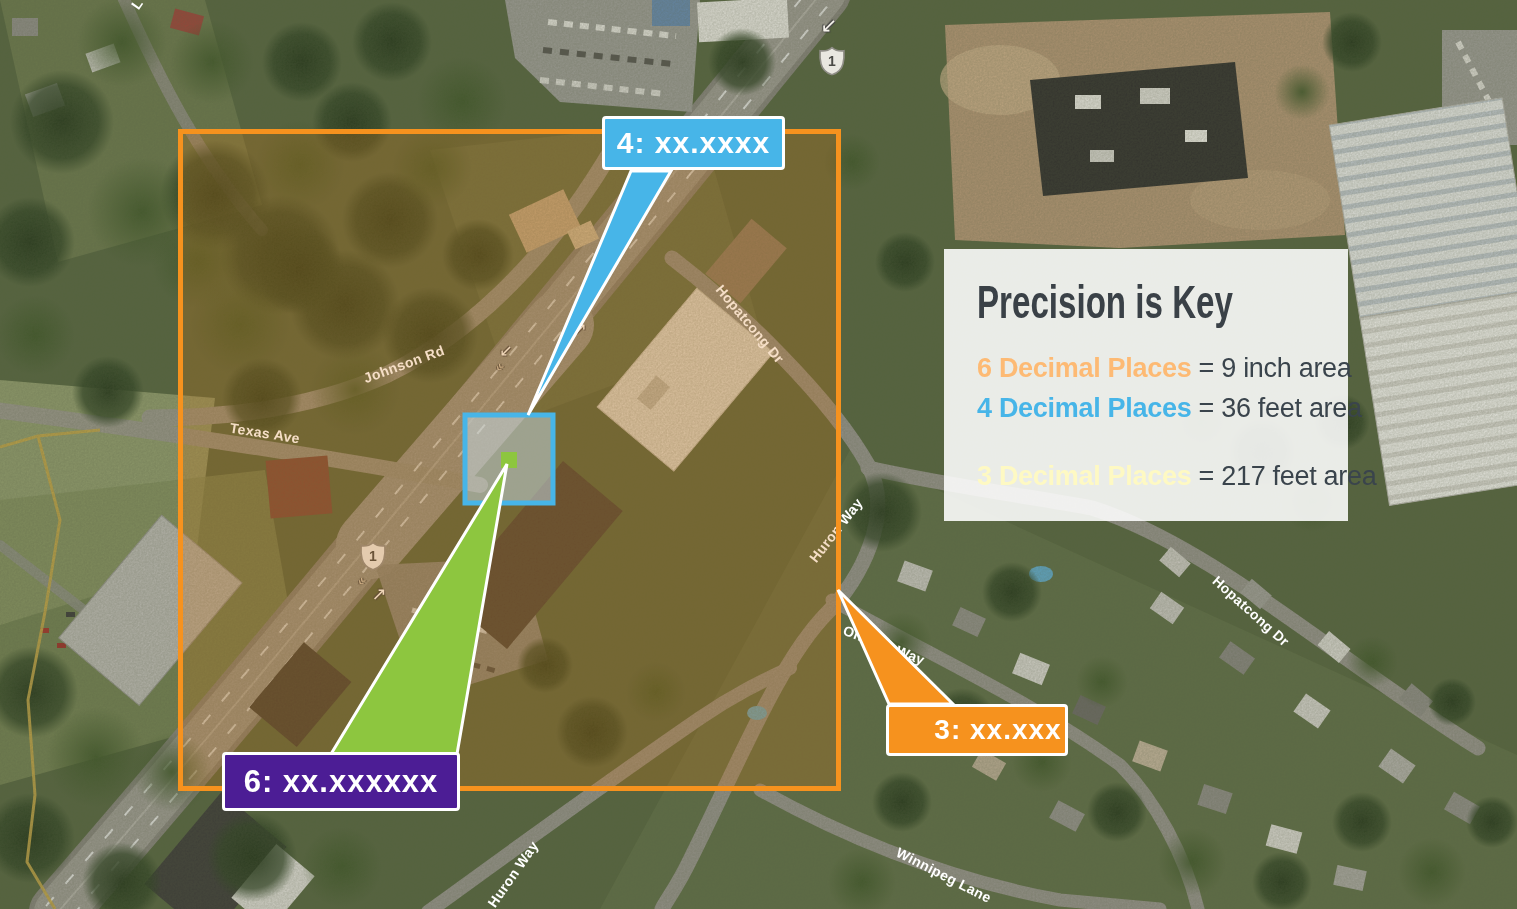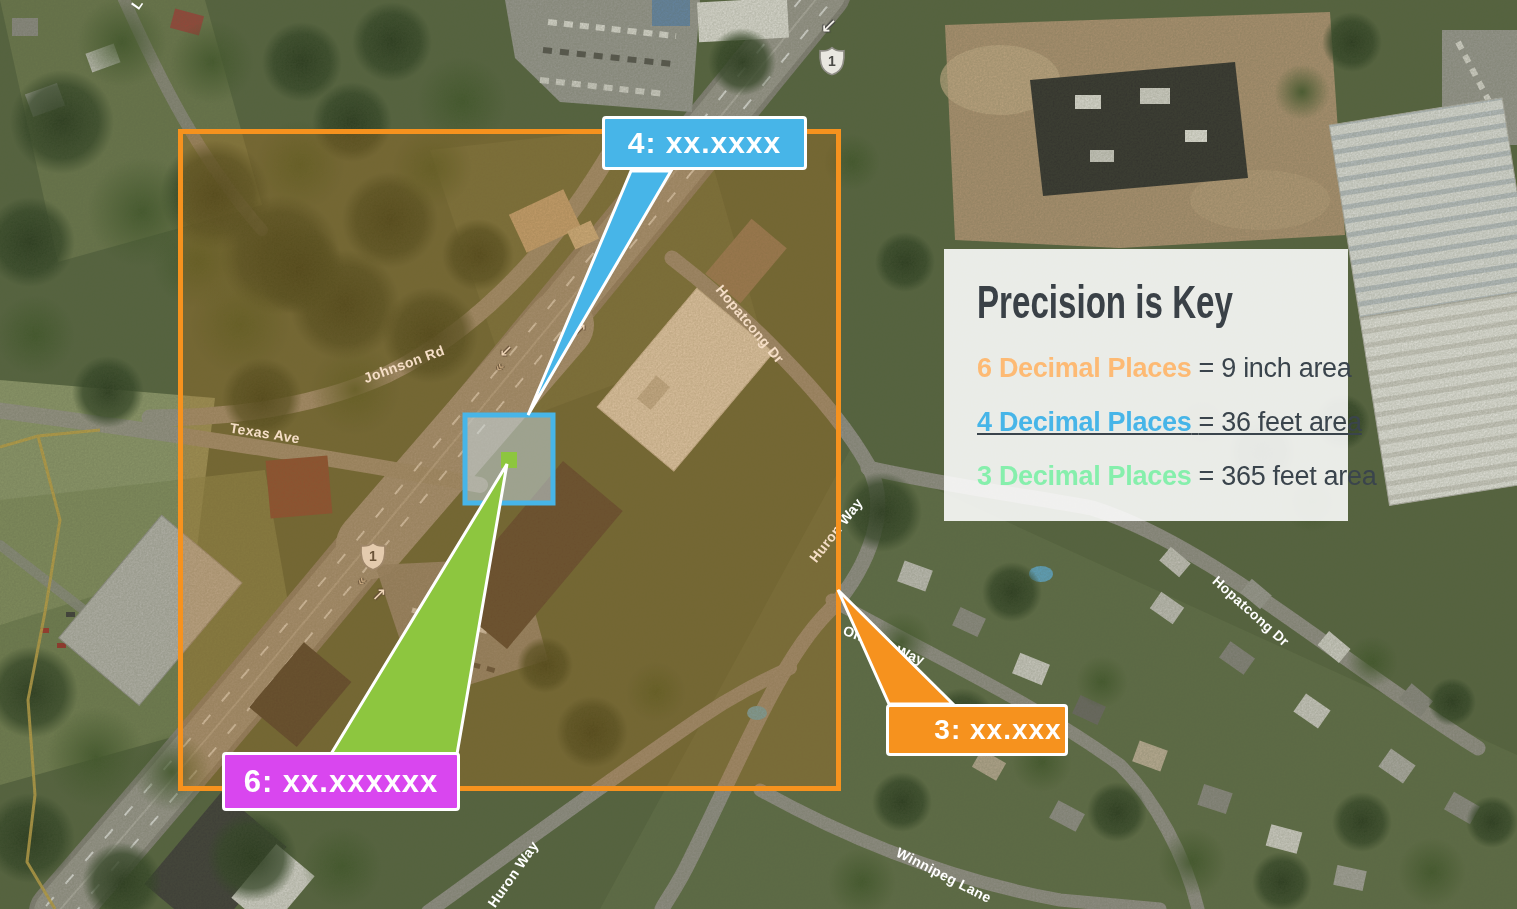--- a/index.html
+++ b/index.html
@@ -24,34 +24,34 @@
   
   #tint{position:absolute;left:181px;top:132px;width:657px;height:656px;
     background:rgba(214,116,18,.24);}
   #precision-rect{position:absolute;left:178px;top:129px;width:663px;height:662px;
     box-sizing:border-box;border:5px solid #F6921E;}
 
   
   .callout{position:absolute;box-sizing:border-box;border:3px solid #fff;border-radius:4px;
     color:#fff;font-weight:700;display:flex;align-items:center;justify-content:center;
     letter-spacing:1px;font-size:30px;}
-  #callout-4{left:602px;top:116px;width:205px;height:54px;}
+  #callout-4{left:602px;top:116px;width:183px;height:54px;}
   #callout-6{left:222px;top:752px;width:238px;height:59px;font-size:31px;}
   #callout-3{left:886px;top:704px;width:182px;height:52px;font-size:28px;padding-left:42px;}
 
   
   #legend{position:absolute;left:944px;top:249px;width:404px;height:272px;
     background:rgba(255,255,255,.88);}
   #legend-title{position:absolute;left:33px;top:26px;font-size:46px;font-weight:700;
     color:#3A4147;white-space:nowrap;transform:scaleX(.72);transform-origin:0 50%;
     letter-spacing:0;}
   .legend-row{position:absolute;left:33px;font-size:27px;color:#3A444C;
     letter-spacing:-.3px;white-space:nowrap;}
   .legend-row b{font-weight:700;}
-  #legend-row-0{top:104px;} #legend-row-1{top:158px;text-decoration:underline;} #legend-row-2{top:212px;}
+  #legend-row-0{top:104px;} #legend-row-1{top:144px;} #legend-row-2{top:212px;}
 </style>
 </head>
 <body>
 
 <div id="stage">
 
   <svg id="map-svg" width="1517" height="909" viewBox="0 0 1517 909">
     <defs>
       <radialGradient id="gt1">
           <stop offset="0%" stop-color="#243619" stop-opacity=".95"></stop>
@@ -349,36 +349,36 @@
     <rect x="465" y="415" width="88" height="88" fill="rgba(200,222,234,.5)" stroke-width="5" style="stroke: rgb(71, 181, 232);"></rect>
     <rect x="501" y="452" width="16" height="16" style="fill: rgb(141, 198, 63);"></rect>
     <polygon points="631,171 671,171 528,415" stroke="#fff" stroke-width="3" style="fill: rgb(71, 181, 232);"></polygon>
     <polygon points="331,754 457,754 507,464" stroke="#fff" stroke-width="3" style="fill: rgb(141, 198, 63);"></polygon>
     <polygon points="889,704 953,704 838,590" stroke="#fff" stroke-width="3" style="fill: rgb(246, 146, 30);"></polygon>
   </svg>
 
   <div id="callout-4" class="callout" style="background-color: rgb(71, 181, 232);">
     <span>4: xx.xxxx</span>
   </div>
-  <div id="callout-6" class="callout" style="background-color: #d946ef;">
+  <div id="callout-6" class="callout" style="background-color: #4c1d95;">
     <span>6: xx.xxxxxx</span>
   </div>
   <div id="callout-3" class="callout" style="background-color: rgb(246, 146, 30);">
     <span>3: xx.xxx</span>
   </div>
 
   <div id="legend">
     <div id="legend-title">Precision is Key</div>
     <div id="legend-row-0" class="legend-row">
       <b style="color: #fdba74;">6 Decimal Places</b>
       <span>= 9 inch area</span>
     </div>
     <div id="legend-row-1" class="legend-row">
       <b style="color: rgb(71, 181, 232);">4 Decimal Places</b>
       <span>= 36 feet area</span>
     </div>
     <div id="legend-row-2" class="legend-row">
-      <b style="color: #86efac;">3 Decimal Places</b>
-      <span>= 365 feet area</span>
+      <b style="color: #fef9c3;">3 Decimal Places</b>
+      <span>= 217 feet area</span>
     </div>
   </div>
 
 </div>
 
 </body></html>

